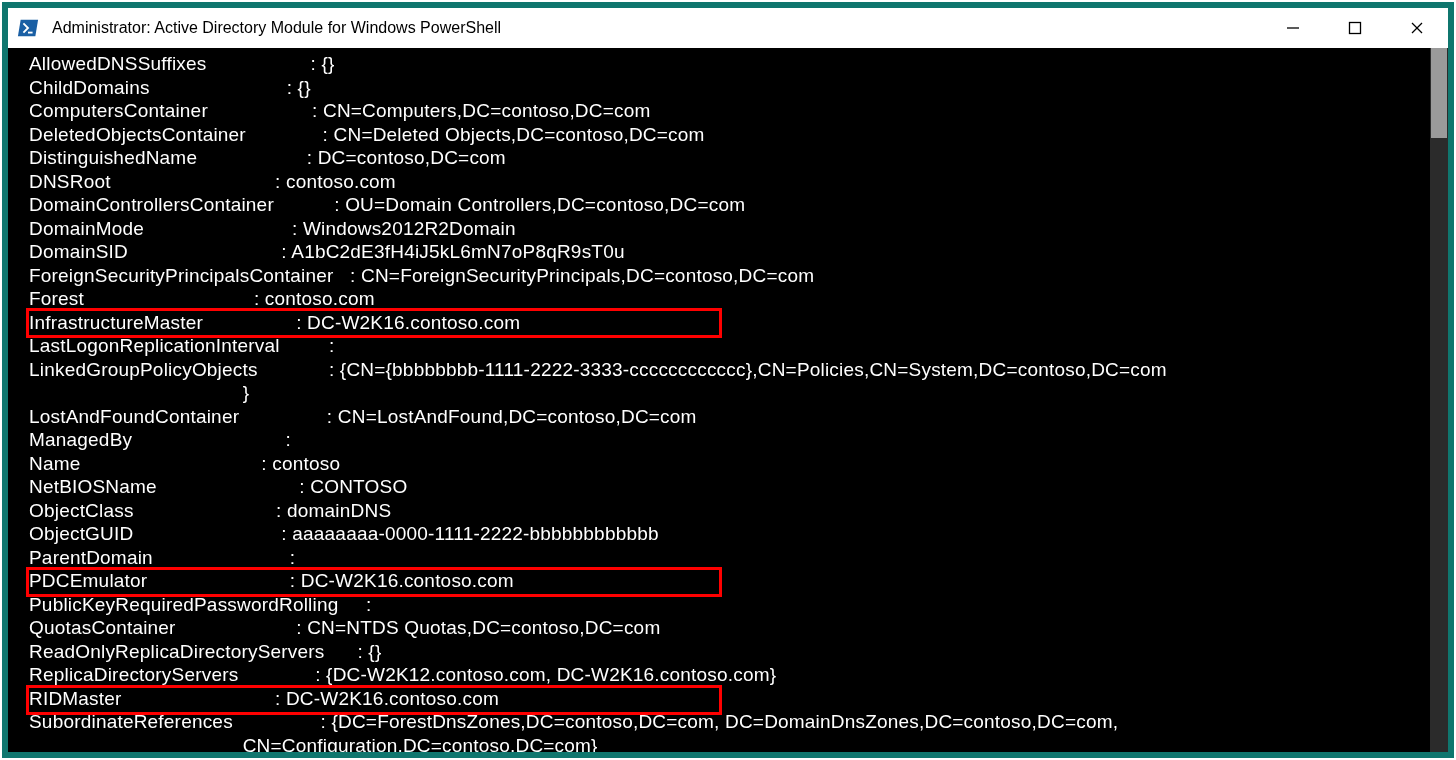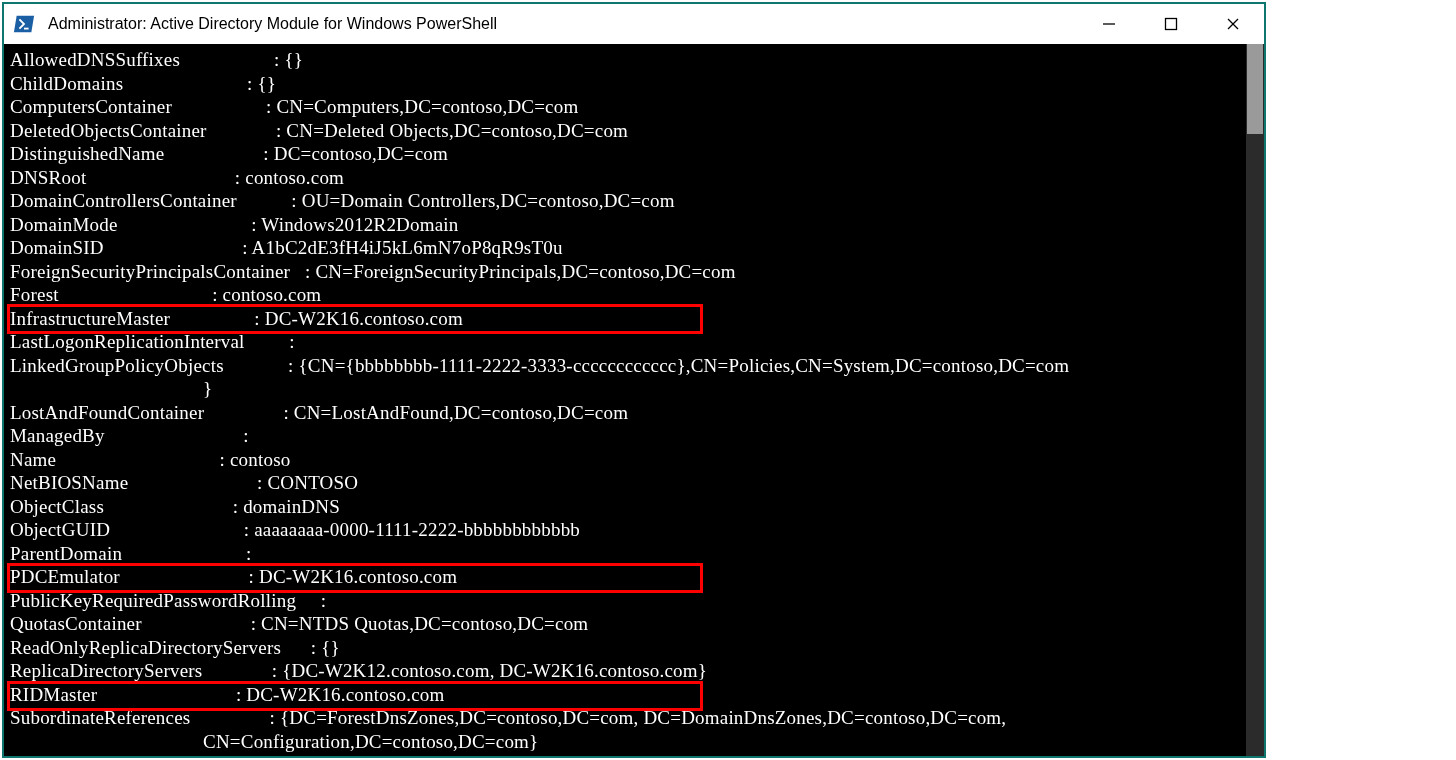--- a/index.html
+++ b/index.html
@@ -8,23 +8,23 @@
     width: 1456px;
     height: 760px;
     font-family: "Segoe UI", Tahoma, sans-serif;
     background: #fff;
     overflow: hidden;
   }
   .window {
     position: absolute;
     left: 2px;
     top: 2px;
-    width: 1264px;
+    width: 1452px;
     height: 756px;
-    border: 2px solid #0f766e;
+    border: 6px solid #0f766e;
     background: #000;
     display: flex;
     flex-direction: column;
     box-sizing: border-box;
   }
   .titlebar {
     height: 40px;
     background: #ffffff;
     display: flex;
     align-items: center;
@@ -58,26 +58,27 @@
     align-items: center;
     justify-content: center;
     font-size: 16px;
     color: #000;
   }
   .titlebar .ctrl svg { width: 14px; height: 14px; }
   .console {
     flex: 1;
     background: #000;
     color: #ffffff;
-    font-family: Liberation Serif, serif;
+    font-family: Liberation Sans, sans-serif;
     font-size: 19px;
     line-height: 23.5px;
     letter-spacing: 0.2px;
     position: relative;
     overflow: hidden;
+    margin-left: 15px;
   }
   .console-content {
     position: absolute;
     left: 6px;
     top: 4px;
     right: 24px;
     white-space: pre;
   }
   .row { display: block; }
   .scrollbar-v {

